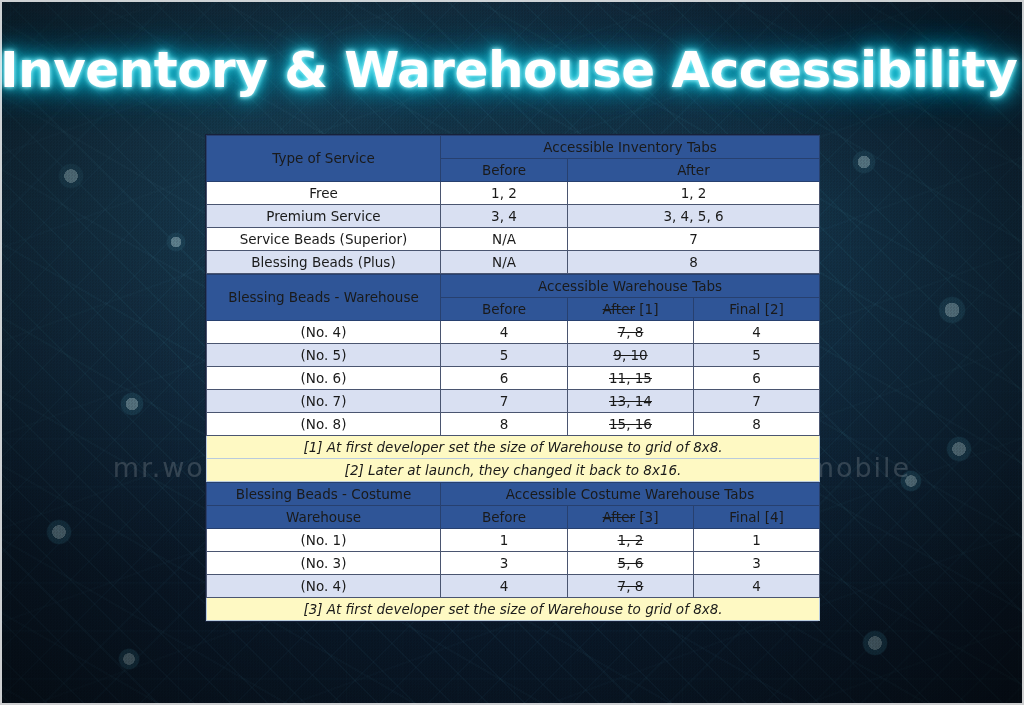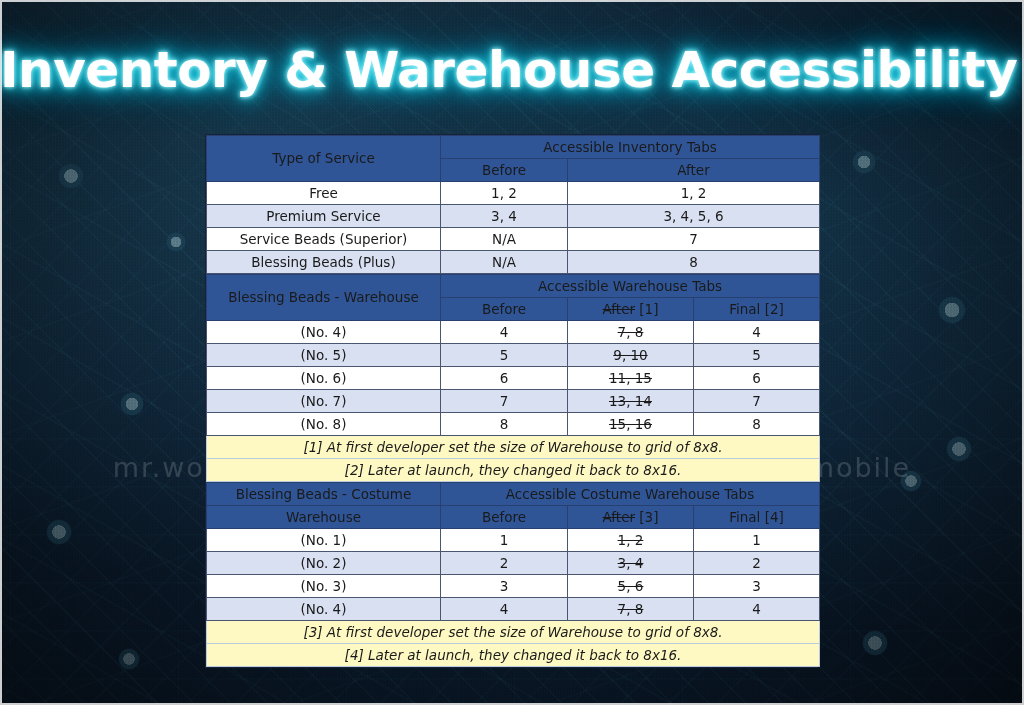--- a/index.html
+++ b/index.html
@@ -294,44 +294,35 @@
           <th class="hd hd-sub"><span class="strike">After</span><span> [3]</span></th>
           <th class="hd hd-sub">Final [4]</th>
         </tr>
 
         <tr class="rw-white">
           <td>(No. 1)</td>
           <td>1</td>
           <td class="strike">1, 2</td>
           <td>1</td>
         </tr>
-        <tr class="rw-alt">
-          <td>(No. 2)</td>
-          <td>2</td>
-          <td class="strike">3, 4</td>
-          <td>2</td>
-        </tr>
         <tr class="rw-white">
           <td>(No. 3)</td>
           <td>3</td>
           <td class="strike">5, 6</td>
           <td>3</td>
         </tr>
         <tr class="rw-alt">
           <td>(No. 4)</td>
           <td>4</td>
           <td class="strike">7, 8</td>
           <td>4</td>
         </tr>
 
         <tr>
           <td class="note" colspan="4">[3] At first developer set the size of Warehouse to grid of 8x8.</td>
         </tr>
-        <tr>
-          <td class="note" colspan="4">[4] Later at launch, they changed it back to 8x16.</td>
-        </tr>
       </tbody>
     </table>
 
   </div>
 
   <div class="frame"></div>
 </div>
 
 </body></html>

